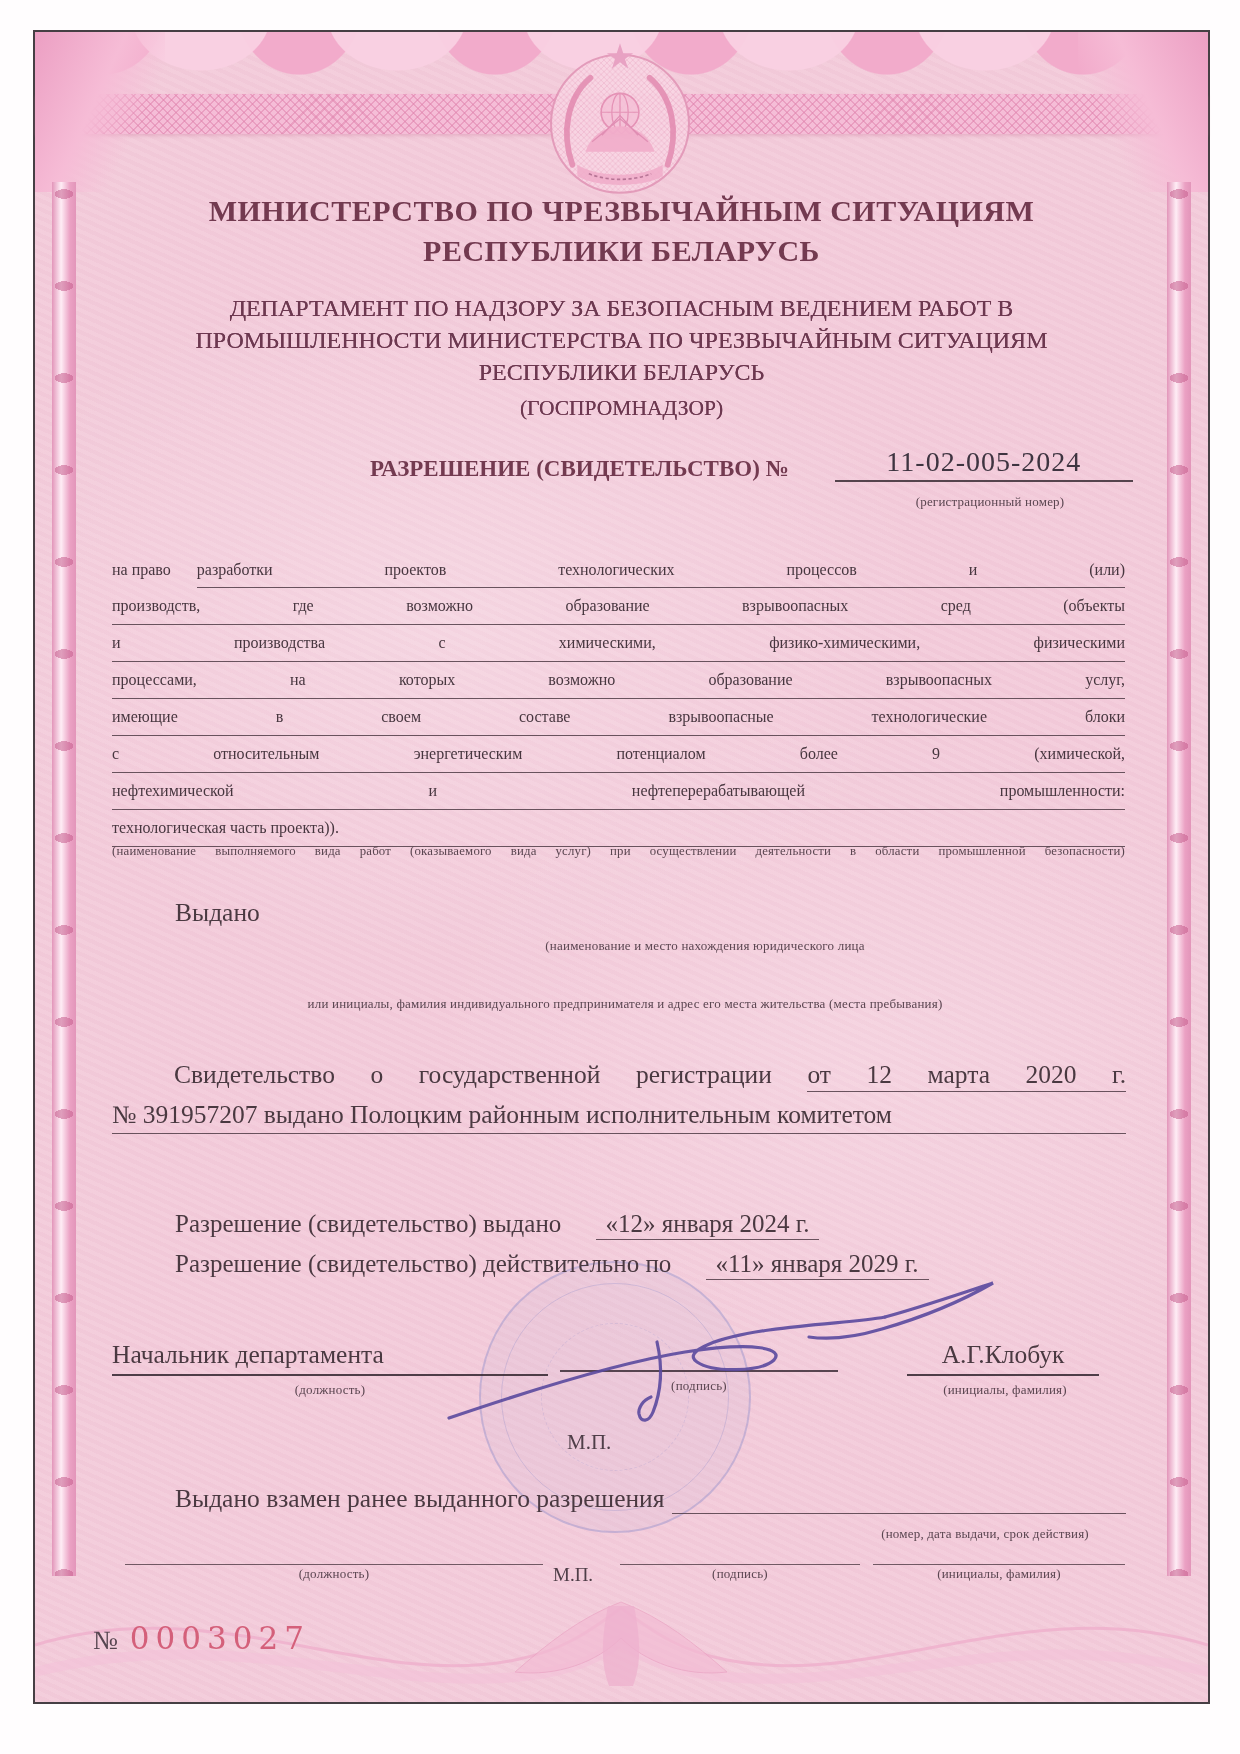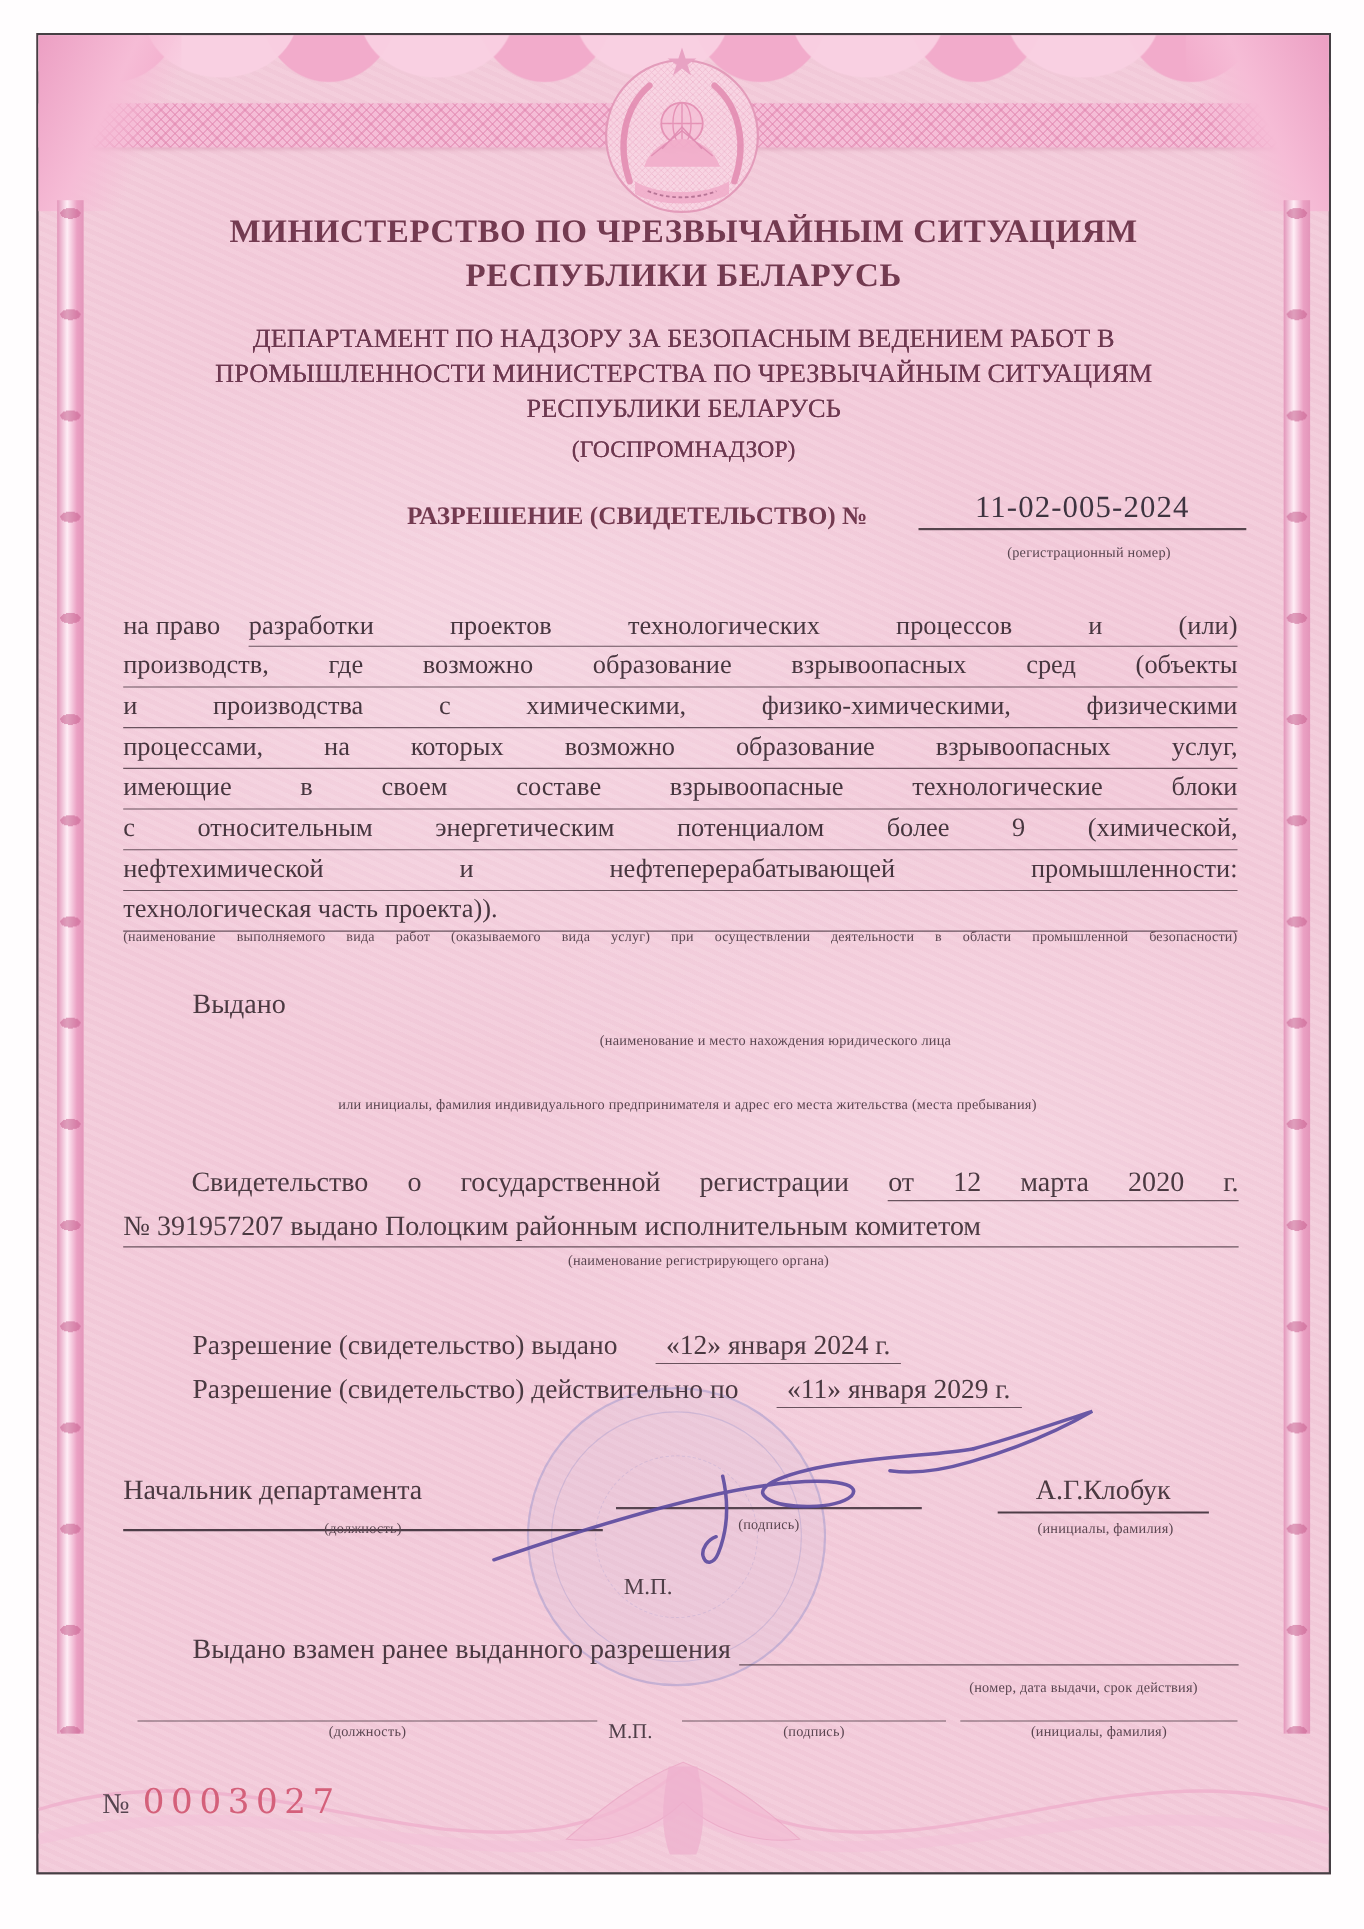--- a/index.html
+++ b/index.html
@@ -50,21 +50,21 @@
   
   .z{position:absolute;z-index:3;}
   .title{left:0;right:0;text-align:center;font-weight:bold;color:#733a50;letter-spacing:.5px;font-size:30px;}
   .dept{left:0;right:0;text-align:center;color:#6d3850;font-size:24px;line-height:32px;text-shadow:0 0 .5px #6d3850;}
   .abbr{left:0;right:0;text-align:center;color:#6d3850;font-size:21.5px;text-shadow:0 0 .5px #6d3850;}
   .permit{left:335px;right:75px;top:414px;display:flex;align-items:flex-end;gap:32px;}
   .permit .lbl{font-weight:bold;color:#733a50;font-size:23px;white-space:nowrap;padding-right:14px;}
   .permit .num{flex:1;text-align:center;font-size:28px;color:#3e3440;letter-spacing:1px;
     border-bottom:2px solid #55444d;padding-bottom:2px;}
   .cap{font-size:13px;color:#5a4550;letter-spacing:.2px;}
-  .scope{left:77px;width:1013px;top:520px;font-size:24px;color:#47363f;}
+  .scope{left:77px;width:1013px;top:520px;font-size:16px;color:#47363f;}
   .sline{height:36px;line-height:35px;border-bottom:1.6px solid rgba(80,60,70,.85);
     text-align:justify;text-align-last:justify;}
   .sline.last{text-align-last:left;}
   .sline1{display:flex;height:36px;line-height:35px;}
   .sline1 .pre{white-space:nowrap;}
   .sline1 .fill{flex:1;margin-left:26px;border-bottom:1.6px solid rgba(80,60,70,.85);
     text-align:justify;text-align-last:justify;}
   .scope-cap{top:812px;left:77px;width:1013px;text-align:justify;text-align-last:justify;font-size:12.8px;}
   .company{left:140px;right:82px;top:866px;display:flex;font-size:25.5px;}
   .company .lbl{white-space:nowrap;padding-right:12px;}
@@ -72,21 +72,21 @@
   .company-cap{top:906px;left:350px;width:640px;text-align:center;}
   .address{left:77px;right:82px;top:925px;font-size:25.5px;border-bottom:1.6px solid rgba(80,60,70,.85);padding-bottom:3px;}
   .address-cap{top:964px;left:140px;width:900px;text-align:center;}
   .reg1{left:77px;right:82px;top:1028px;font-size:25.5px;text-indent:62px;text-align:justify;text-align-last:justify;}
   .u{border-bottom:1.6px solid rgba(80,60,70,.85);padding-bottom:2px;}
   .reg2{left:77px;right:82px;top:1068px;font-size:25.5px;border-bottom:1.6px solid rgba(80,60,70,.85);padding-bottom:3px;}
   .reg-cap{top:1106px;left:280px;width:640px;text-align:center;}
   .val{left:140px;font-size:25px;}
   .val .dlbl{padding-right:28px;}
   .val .dval{border-bottom:1.6px solid rgba(80,60,70,.85);padding:0 10px 2px;}
-  .sig-role{left:77px;top:1308px;width:436px;font-size:25.5px;border-bottom:2px solid rgba(60,45,55,.9);padding-bottom:20px;}
+  .sig-role{left:77px;top:1308px;width:436px;font-size:25.5px;border-bottom:2px solid rgba(60,45,55,.9);padding-bottom:4px;}
   .sig-role-cap{left:77px;top:1350px;width:436px;text-align:center;}
   .sig-line{left:525px;top:1308px;width:278px;height:30px;border-bottom:2px solid rgba(60,45,55,.85);}
   .sig-line-cap{left:525px;top:1346px;width:278px;text-align:center;}
   .mp1{left:532px;top:1398px;font-size:21px;color:#4f3e48;}
   .sig-name{left:872px;top:1308px;width:192px;text-align:center;font-size:25.5px;
     border-bottom:2px solid rgba(60,45,55,.9);padding-bottom:4px;}
   .sig-name-cap{left:845px;top:1350px;width:250px;text-align:center;}
   .repl{left:140px;right:82px;top:1452px;display:flex;font-size:25.5px;}
   .repl .lbl{white-space:nowrap;}
   .repl .fill{flex:1;border-bottom:1.6px solid rgba(80,60,70,.85);margin-left:8px;}
@@ -177,21 +177,20 @@
       <span class="lbl">Выдано</span>
     </div>
     <div class="z cap company-cap">(наименование и место нахождения юридического лица</div>
     <div class="z cap address-cap">или инициалы, фамилия индивидуального предпринимателя и адрес его места жительства (места пребывания)</div>
 
     <div class="z reg1">
       <span>Свидетельство о государственной регистрации</span>
       <span class="u">от 12 марта 2020 г.</span>
     </div>
     <div class="z reg2">№ 391957207 выдано Полоцким районным исполнительным комитетом</div>
-    <div class="z cap reg-cap">(наименование регистрирующего органа)</div>
 
     <div class="z val" style="top:1178px">
       <span class="dlbl">Разрешение (свидетельство) выдано</span>
       <span class="dval">«12» января 2024 г.</span>
     </div>
     <div class="z val" style="top:1218px">
       <span class="dlbl">Разрешение (свидетельство) действительно по</span>
       <span class="dval">«11» января 2029 г.</span>
     </div>
 

